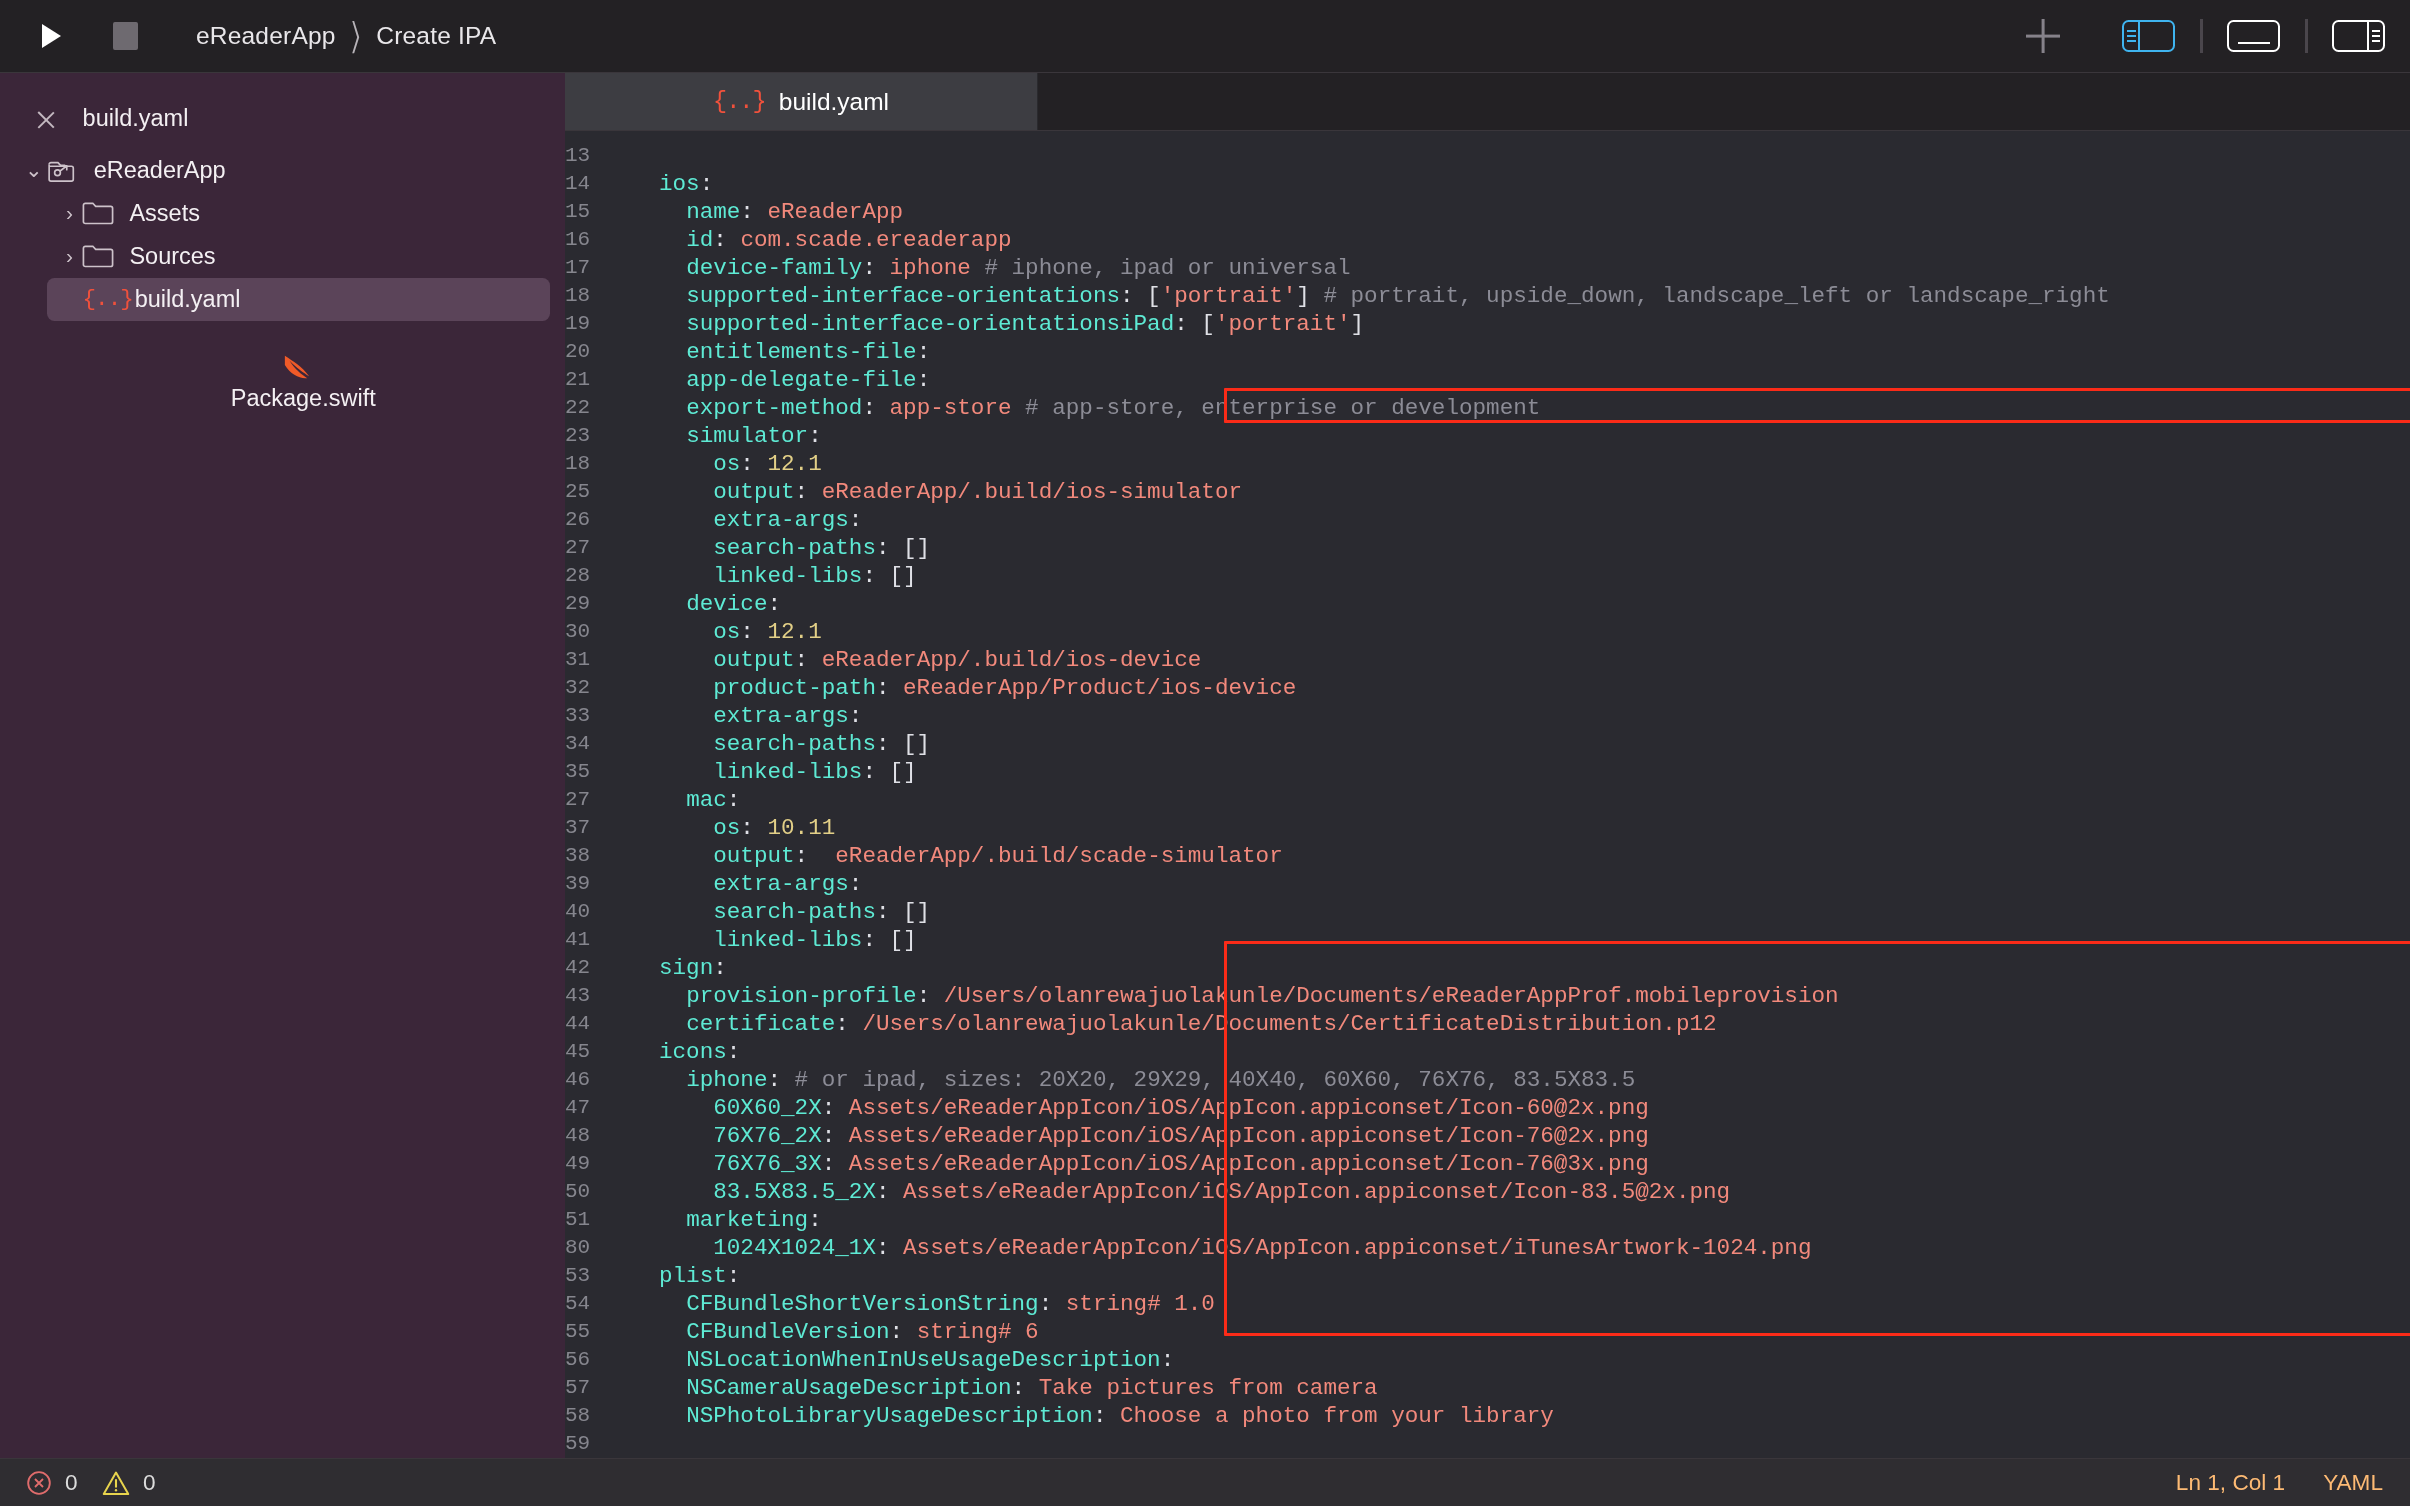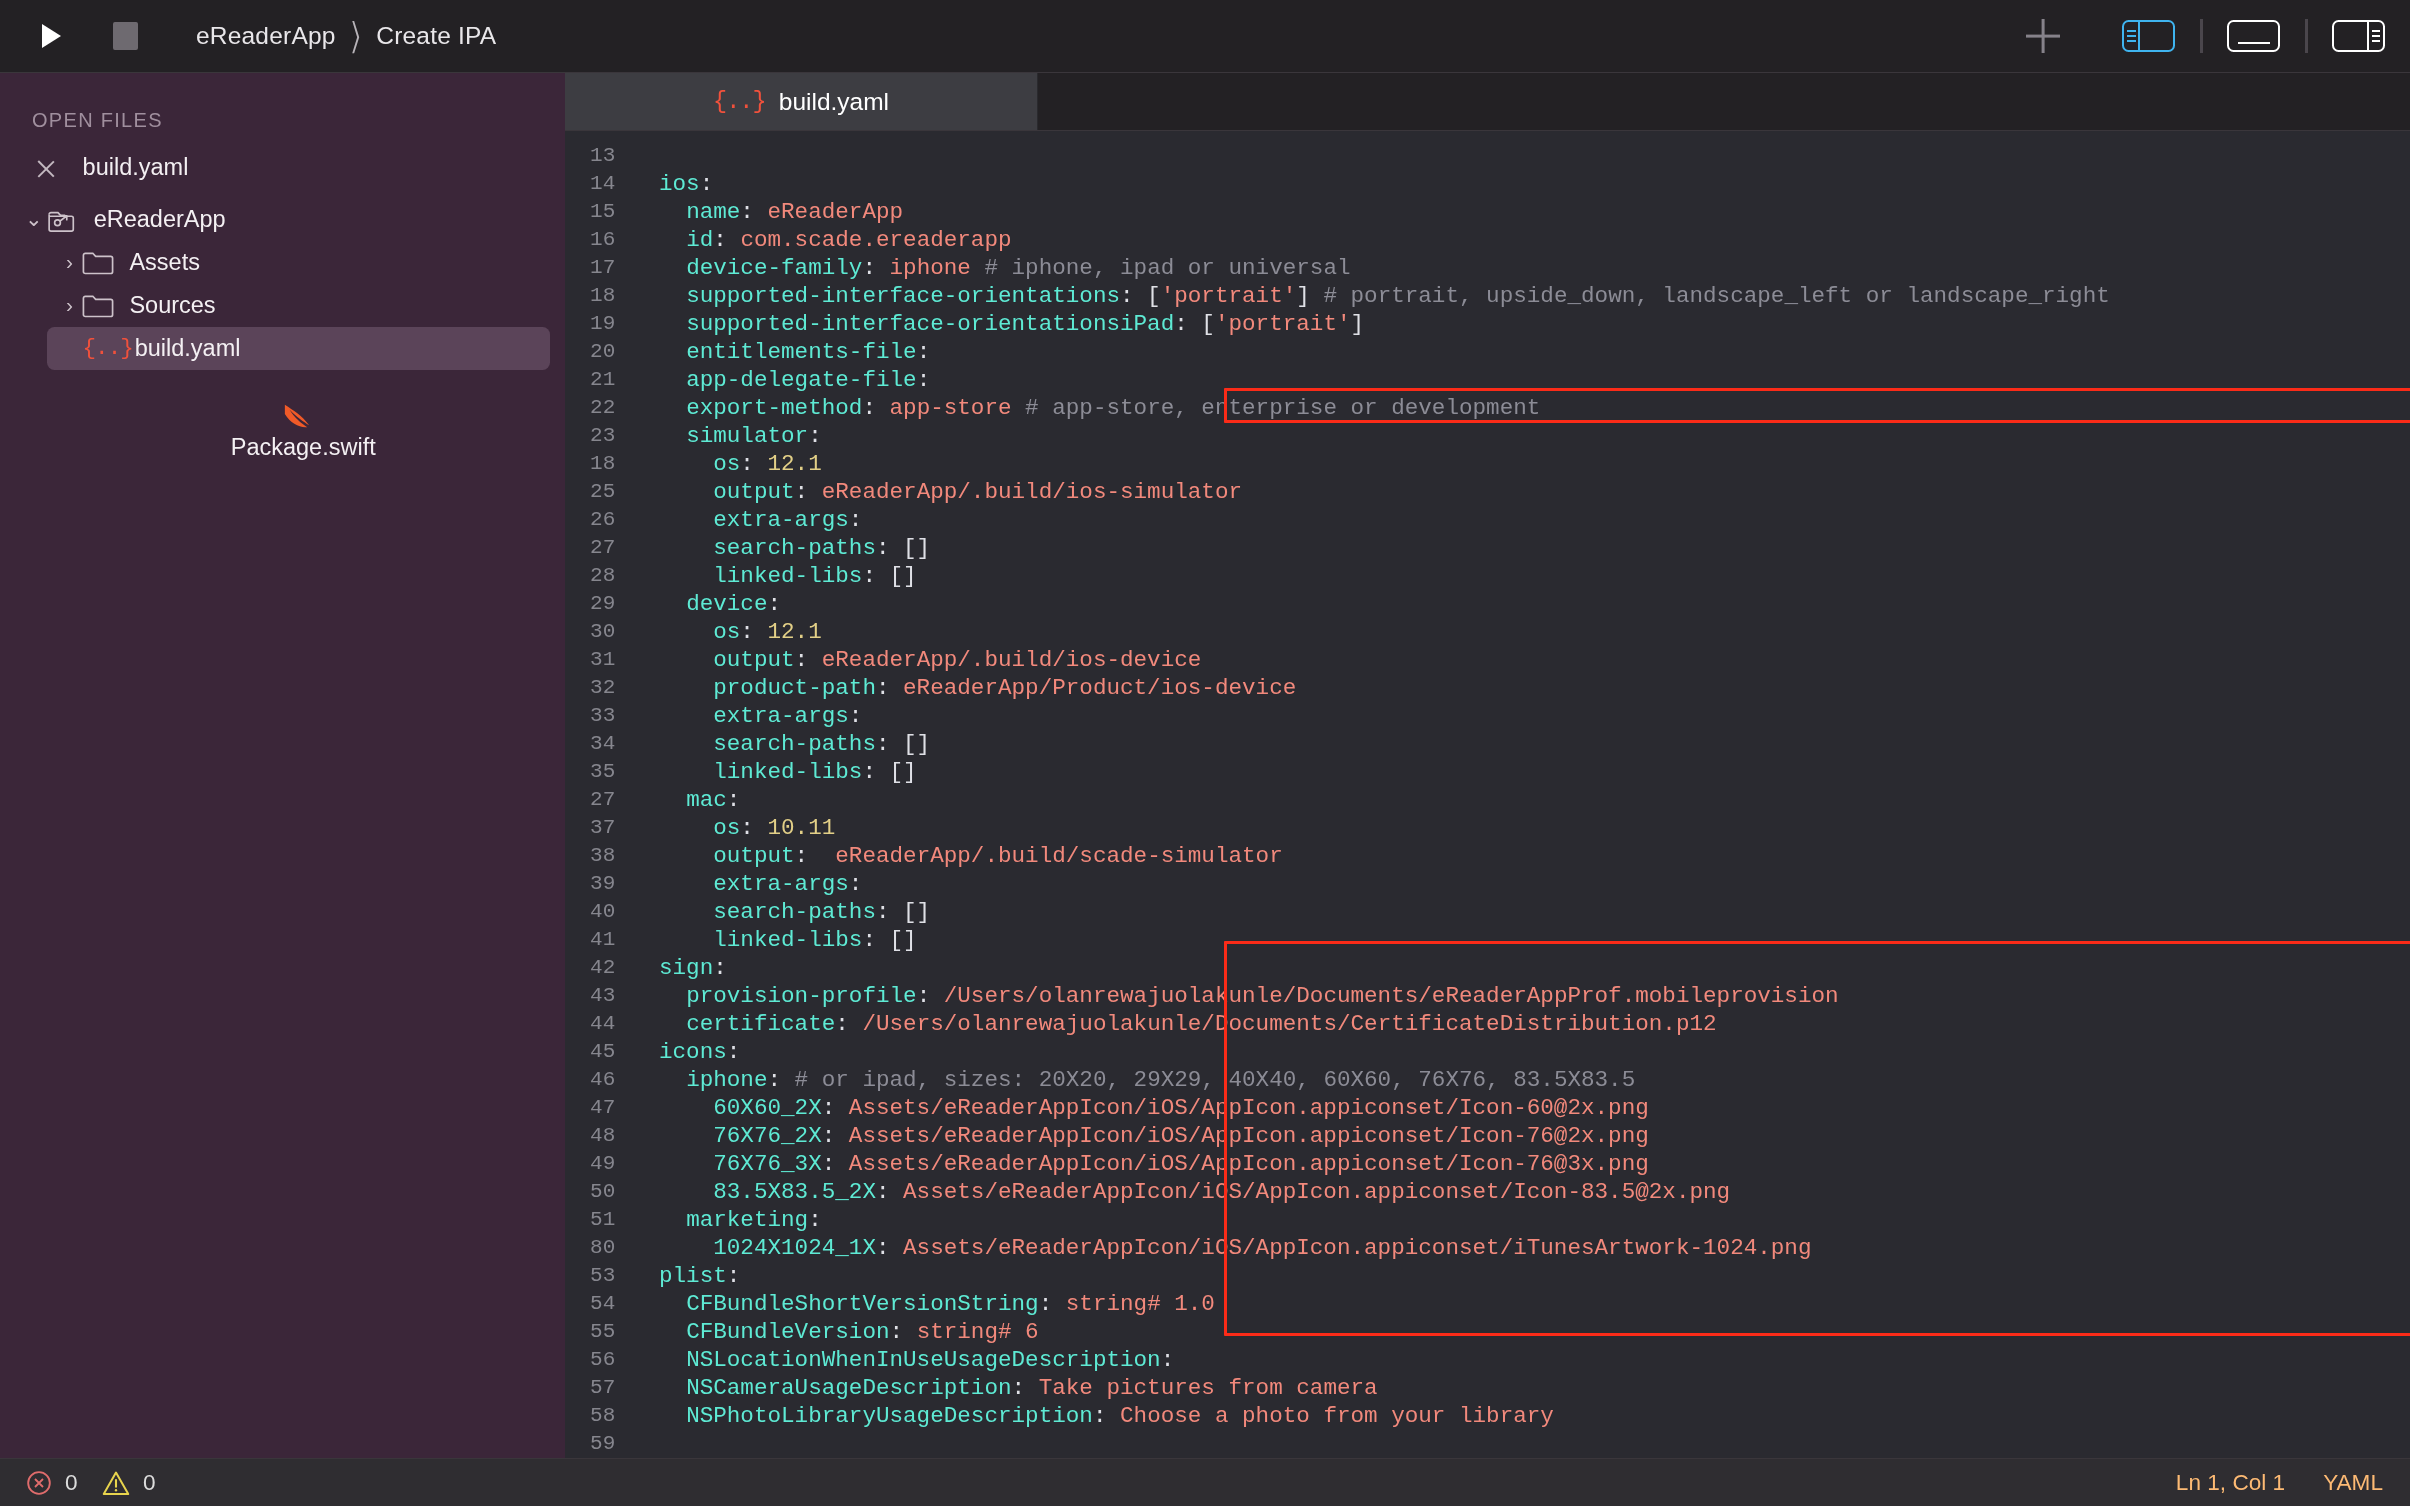--- a/index.html
+++ b/index.html
@@ -149,21 +149,21 @@
   .tab .yaml-ico{width:auto;margin:0;font-size:23.5px;}
   .tab-label{color:#ffffff;font-size:24.5px;}
 
   .codearea{
     flex:1 1 auto;position:relative;overflow:hidden;
     background:#2a2a30;
     display:flex;
   }
   .gutter{
     width:81px;flex:0 0 81px;background:#2a2a30;
-    padding-top:11.3px;text-align:center;
+    padding-top:11.3px;text-align:left;
     font-family:"Liberation Mono", monospace;
     font-size:21px;color:#86868e;line-height:28px;
     padding-right:5.6px;
   }
   .gutter div{height:28px;}
   .codelines{
     flex:1 1 auto;padding-top:11.3px;padding-left:13px;
     font-family:"Liberation Mono", monospace;
     font-size:22.6px;line-height:28px;
     white-space:pre;overflow:hidden;color:#d6d6dc;
@@ -234,21 +234,20 @@
             <i></i>
             <i></i>
         </div>
       </div>
     </div>
   </div>
 
   <div class="body">
 
     <div class="sidebar">
-      <div class="section-title">OPEN FILES</div>
       <div id="open-files">
           <div class="open-file-row">
             <span class="x-ico"></span>
             <span class="open-file-name">build.yaml</span>
           </div>
         </div>
       <div class="tree" id="file-tree">
           <div class="tree-row" style="margin-left: 11.3px;">
             <span class="chev">⌄</span>
             <span class="folder-ico">

